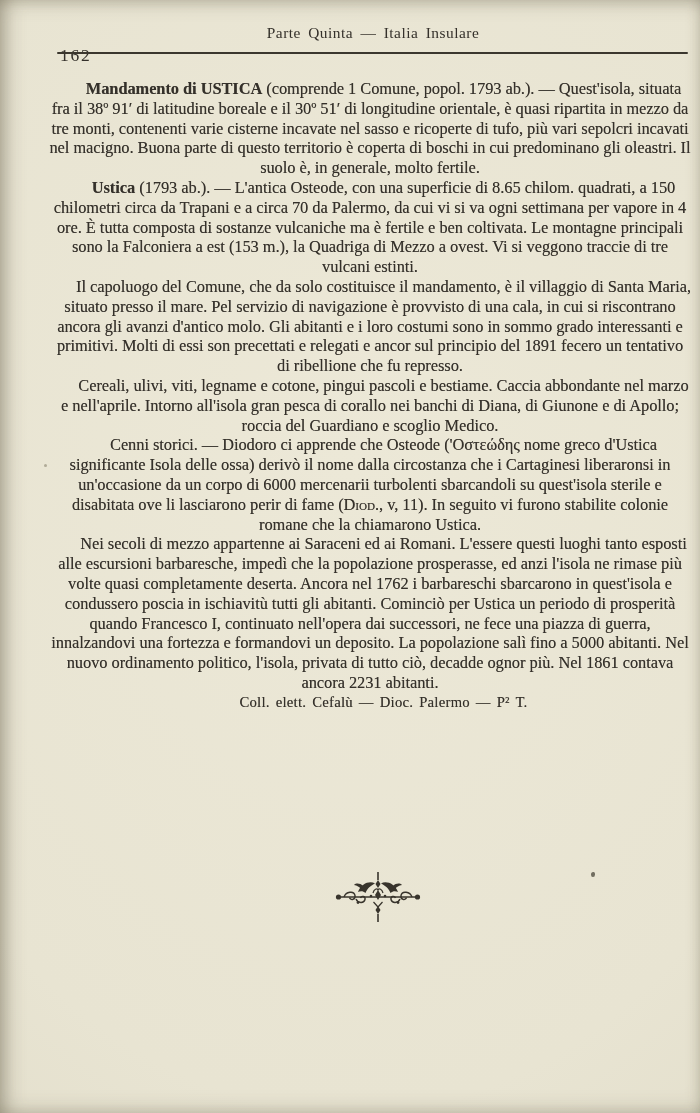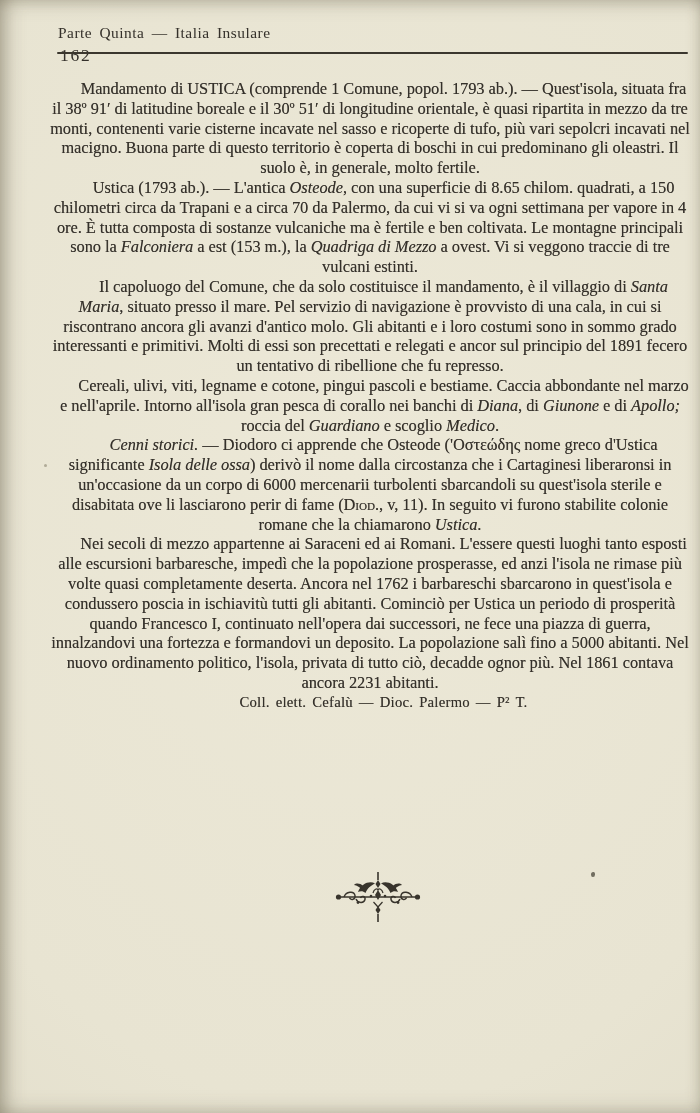--- a/index.html
+++ b/index.html
@@ -16,34 +16,34 @@
       inset -7px 0 16px -9px rgba(88,82,60,.30),
       inset 0 12px 20px -11px rgba(88,82,60,.30),
       inset 0 -12px 22px -11px rgba(88,82,60,.22);
   }
   .header-pagenum {
     position:absolute; top:21px; left:60px;
     font-size:17.5px; letter-spacing:1.8px;margin-top:24px;
   }
   .header-title {
     position:absolute; top:24px; left:58px; width:630px;
-    font-size:15.4px; letter-spacing:.5px; word-spacing:3px;
+    text-align:center; font-size:15.4px; letter-spacing:.5px; word-spacing:3px;
   }
   .header-rule {
     position:absolute; top:52px; left:57px; width:631px; height:2.2px;
     background:#3b372e; border-radius:1px;
   }
   .content {
     position:absolute; top:79px; left:49px; width:642px;
     font-size:16.3px; line-height:19.8px; text-align:justify;
     text-shadow:.2px 0 .35px rgba(52,48,42,.55);
   }
   p.para { margin:0; text-indent:27px;text-align:center; }
-  .seg-bold { font-weight:normal; }
-  .seg-italic { font-style:italic; }
+  .seg-bold { font-weight:bold; }
+  .seg-italic { }
   .seg-smallcaps { font-variant:small-caps; }
   .footer-line {
     text-align:center; margin-top:3px; text-indent:0;
     font-size:14.6px; letter-spacing:.3px; word-spacing:2px;
   }
   .ornament { position:absolute; top:872px; left:334px; width:88px; height:50px; }
   .ornament svg { display:block; width:100%; height:100%; }
   .speck {
     position:absolute; left:591px; top:872px; width:4px; height:5px;
     background:#4a463a; border-radius:60% 40% 55% 50%; opacity:.75;

